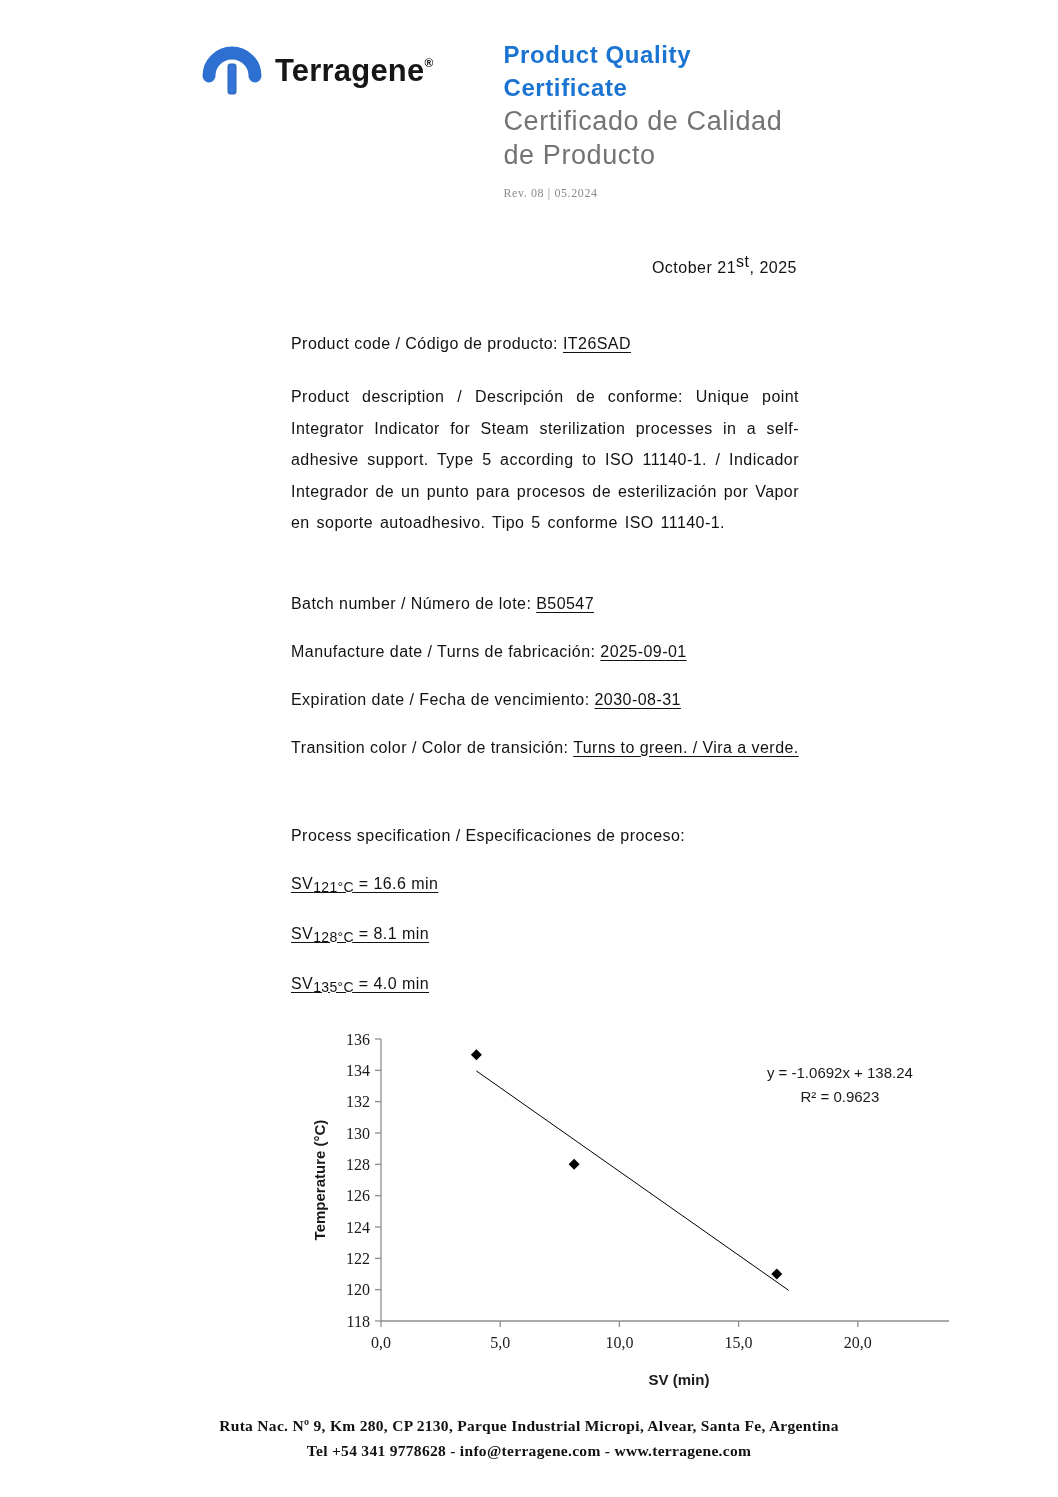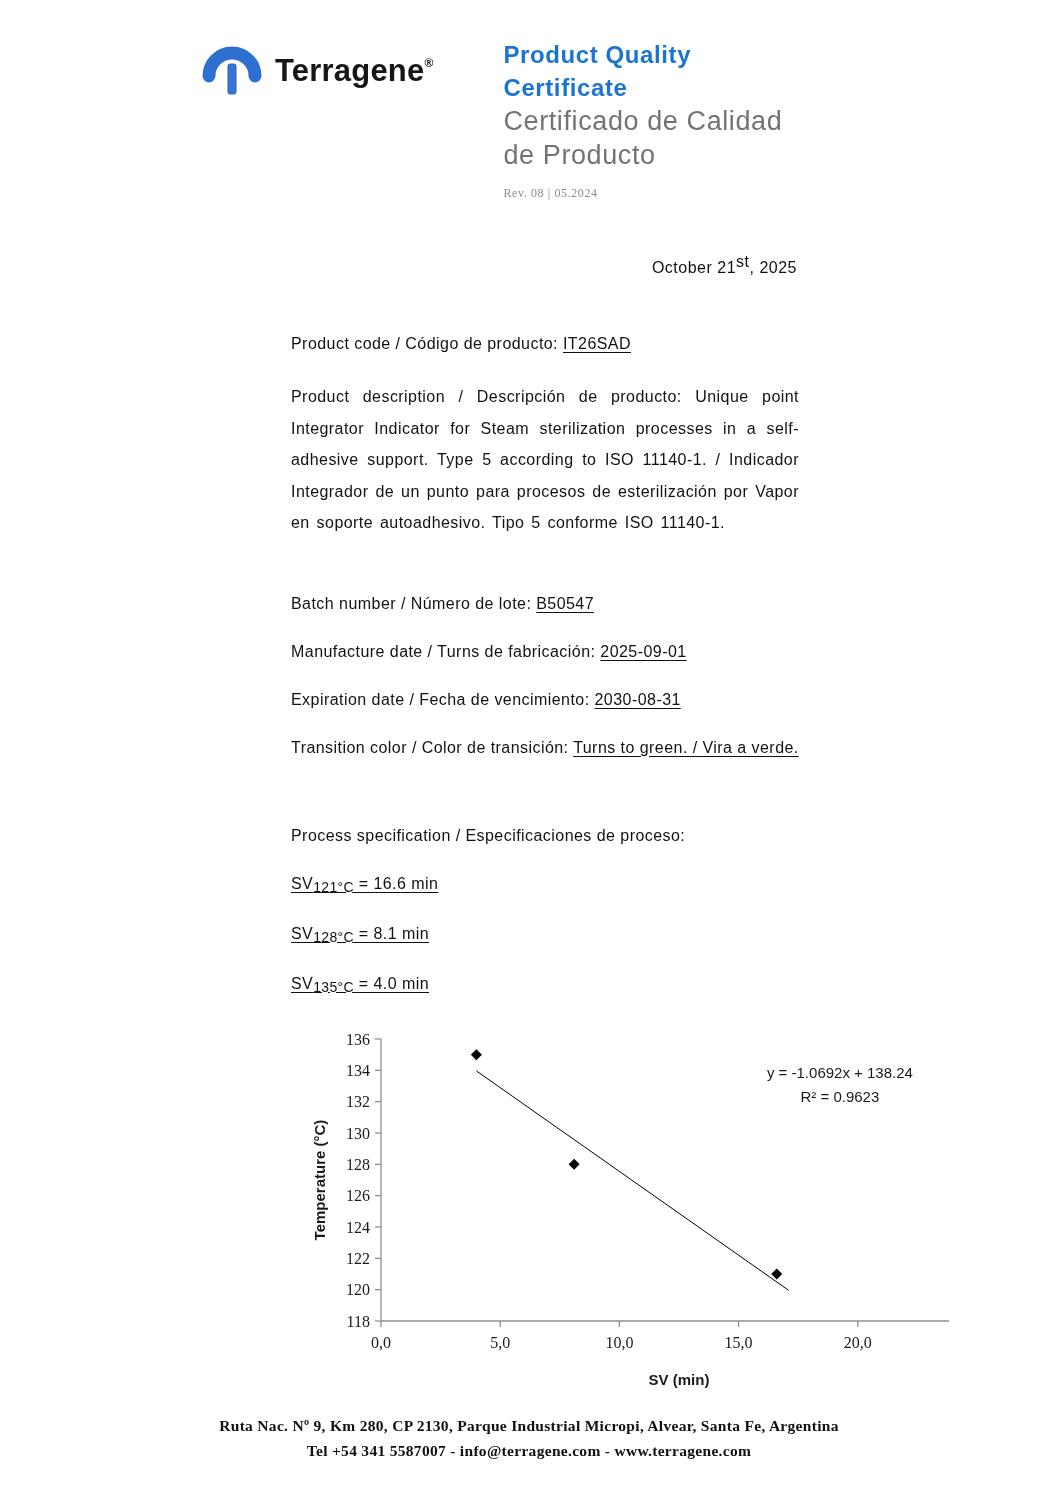--- a/index.html
+++ b/index.html
@@ -72,21 +72,21 @@
   </div>
 
   <div class="content">
 
     <p class="p-code">
       <span>Product code / Código de producto:</span>
       <span class="u">IT26SAD</span>
     </p>
 
     <p class="p-desc">
-      <span>Product description / Descripción de producto:</span>
+      <span>Product description / Descripción de conforme:</span>
       <span>Unique point Integrator Indicator for Steam sterilization processes in a self-adhesive support. Type 5 according to ISO 11140-1. / Indicador Integrador de un punto para procesos de esterilización por Vapor en soporte autoadhesivo. Tipo 5 conforme ISO 11140-1.</span>
     </p>
 
     <p class="p-batch">
       <span>Batch number / Número de lote:</span>
       <span class="u">B50547</span>
     </p>
 
     <p class="p-field">
       <span>Manufacture date / Turns de fabricación:</span>
@@ -159,16 +159,16 @@
         <path d="M 467.744 243.5 L 473.244 249 L 467.744 254.5 L 462.244 249 Z" fill="#000000"></path>
         <text x="530.9200000000001" y="53.480000000000004" text-anchor="middle" class="eq-label">y = -1.0692x + 138.24</text>
         <text x="530.9200000000001" y="77.48" text-anchor="middle" class="eq-label">R² = 0.9623</text>
         <text transform="translate(16 155) rotate(-90)" text-anchor="middle" class="axis-title">Temperature (°C)</text>
         <text x="370" y="360" text-anchor="middle" class="axis-title">SV (min)</text>
       </svg>
   </div>
 
   <div class="footer">
     <div class="line">Ruta Nac. Nº 9, Km 280, CP 2130, Parque Industrial Micropi,  Alvear,  Santa Fe, Argentina</div>
-    <div class="line">Tel +54 341 5587007 - info@terragene.com - www.terragene.com</div>
+    <div class="line">Tel +54 341 9778628 - info@terragene.com - www.terragene.com</div>
   </div>
 
 </div>
 
 </body></html>

